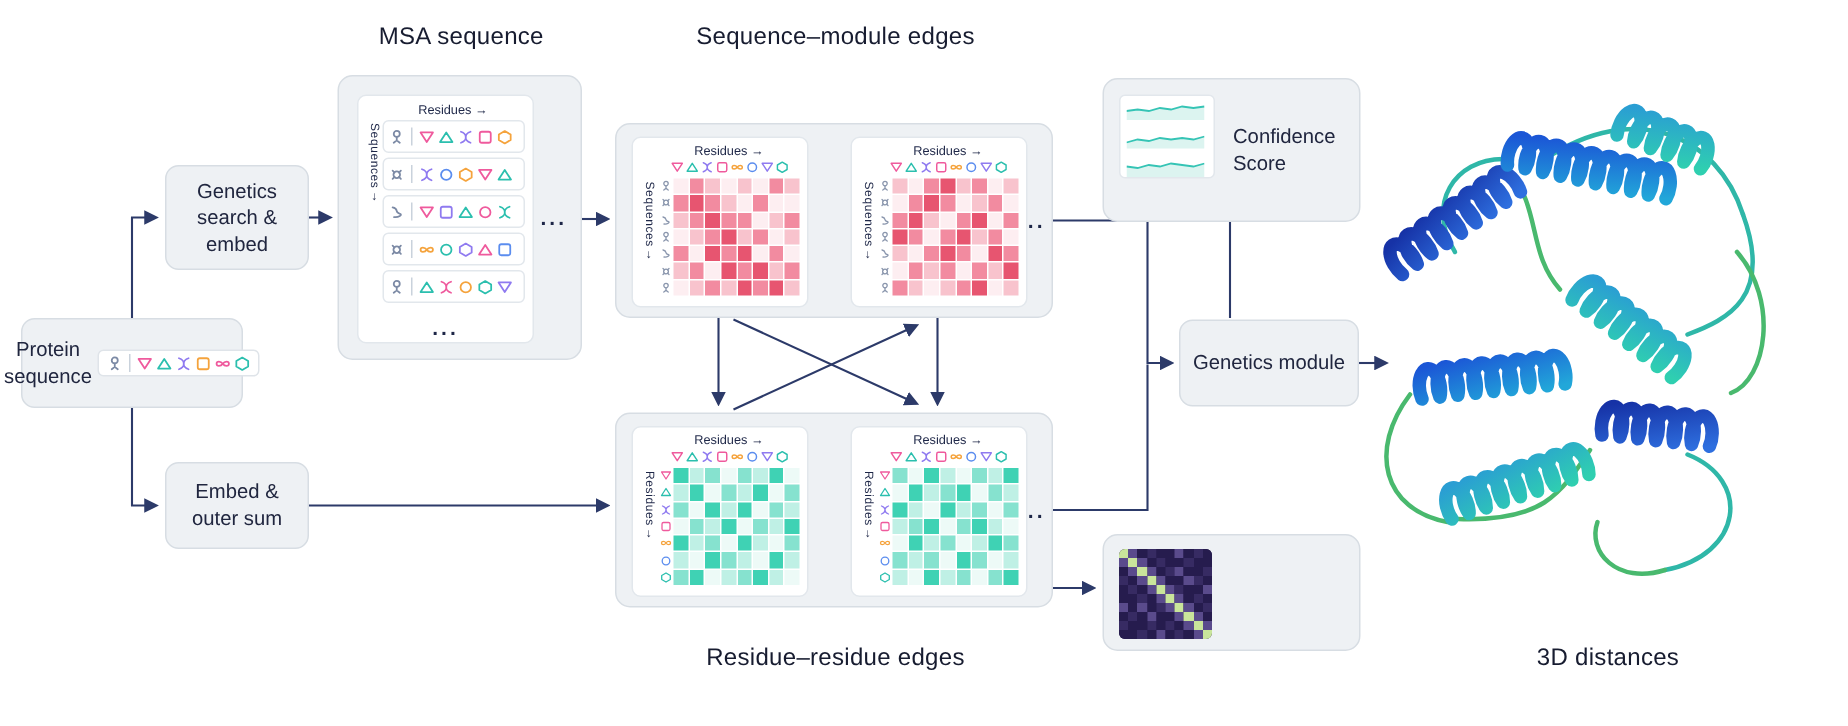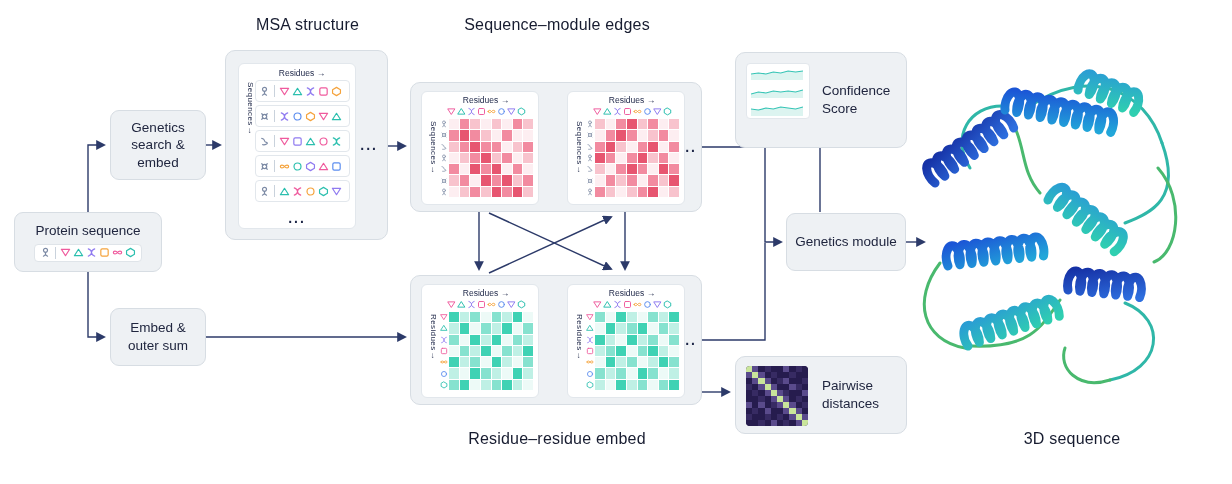--- a/index.html
+++ b/index.html
@@ -4,21 +4,21 @@
 <style>
   *{margin:0;padding:0;box-sizing:border-box}
   body{font-family:"Liberation Sans",sans-serif;background:#fff}
   .canvas{position:relative;width:1232px;height:484px;background:#fff;overflow:hidden;color:#1d2647}
   .connectors{position:absolute;inset:0;z-index:1}
   .node{position:absolute;background:#eef1f4;border:1px solid #d7dde3;border-radius:9px;display:flex;align-items:center;justify-content:center;text-align:center;font-size:13.5px;line-height:1.3;color:#20263f;z-index:2;padding:6px}
   .section-title{position:absolute;font-size:16px;color:#171c30;text-align:center;z-index:2;letter-spacing:.2px}
   .groupbox{position:absolute;background:#eef1f4;border:1px solid #d7dde3;border-radius:10px;z-index:2}
   .dots{font-weight:bold;letter-spacing:2px;color:#1d2647;font-size:14px;line-height:8px}
   
-  .protein-node{flex-direction:column;gap:4px}
+  .protein-node{flex-direction:row;gap:4px}
   .pn-strip{background:#fff;border:1px solid #dfe4e9;border-radius:4px;padding:2px 5px;display:flex;align-items:center;gap:2px}
   .pn-glyph,.pn-icons,.hm-icons{display:flex;gap:2px;align-items:center}
   .vdiv{width:1px;height:12px;background:#c9d2dc;margin:0 2px;display:inline-block}
   
   .msa-panel{position:absolute;left:12px;top:12px;width:118px;height:166px;background:#fff;border:1px solid #e2e7ec;border-radius:6px;padding:4px 5px;display:flex;flex-direction:column}
   .msa-header{font-size:8.5px;text-align:center;padding-left:10px;height:12px;white-space:nowrap;color:#1d2647}
   .msa-body{display:flex;flex:1;min-height:0}
   .side-col{width:11px;display:flex;flex-direction:column;align-items:center;gap:1px;padding-top:2px}
   .vlabel{writing-mode:vertical-rl;font-size:8px;color:#1d2647;letter-spacing:.4px;line-height:1}
   .darr{font-size:8px;color:#1d2647;line-height:1}
@@ -64,24 +64,24 @@
       <path d="M489,213 L611,269" marker-end="url(#arr)"></path>
       <path d="M489,273 L611,217" marker-end="url(#arr)"></path>
       <path d="M702,147 L765,147 L765,242 L781,242" marker-end="url(#arr)"></path>
       <path d="M702,340 L765,340 L765,243"></path>
       <path d="M820,212 L820,133" marker-end="url(#arr)"></path>
       <path d="M906,242 L924,242" marker-end="url(#arr)"></path>
       <path d="M702,392 L729,392" marker-end="url(#arr)"></path>
     </g>
   </svg>
 
-  <div class="section-title" style="left:210px;top:16px;width:195px">MSA structure</div>
+  <div class="section-title" style="left:210px;top:16px;width:195px">MSA sequence</div>
   <div class="section-title" style="left:412px;top:16px;width:290px">Sequence–module edges</div>
-  <div class="section-title" style="left:412px;top:430px;width:290px">Residue–residue embed</div>
-  <div class="section-title" style="left:962px;top:430px;width:220px">3D sequence</div>
+  <div class="section-title" style="left:412px;top:430px;width:290px">Residue–residue edges</div>
+  <div class="section-title" style="left:962px;top:430px;width:220px">3D distances</div>
 
   <div class="node protein-node" style="left:14px;top:212px;width:148px;height:60px">
     <div>Protein sequence</div>
     <div class="pn-strip">
       <span class="pn-glyph">
           <svg width="11" height="11" viewBox="0 0 12 12" fill="none" stroke="#7c8aa5" stroke-width="1.3" stroke-linecap="round" stroke-linejoin="round">
             <circle cx="6" cy="3.6" r="2.2"></circle>
             <path d="M6,5.8 L6,8.3 M3.8,10 L6,8.3 L8.2,10"></path>
           </svg>
         </span>
@@ -842,21 +842,20 @@
         <div style="background: rgb(38, 28, 78);"></div>
         <div style="background: rgb(55, 43, 99);"></div>
         <div style="background: rgb(38, 28, 78);"></div>
         <div style="background: rgb(90, 75, 140);"></div>
         <div style="background: rgb(38, 28, 78);"></div>
         <div style="background: rgb(55, 43, 99);"></div>
         <div style="background: rgb(38, 28, 78);"></div>
         <div style="background: rgb(90, 75, 140);"></div>
         <div style="background: rgb(201, 229, 155);"></div>
       </div>
-    <div class="side-label">Pairwise distances</div>
   </div>
 
   <div class="protein-wrap" id="protein-svg"><svg width="290" height="375" viewBox="0 0 290 375">
         <defs>
     <linearGradient id="gA" x1="0" y1="0" x2="1" y2="1">
             <stop offset="0" stop-color="#1632a6"></stop>
             <stop offset="1" stop-color="#2e6fdf"></stop>
           </linearGradient>
     <linearGradient id="gB" x1="0" y1="0" x2="1" y2="1">
             <stop offset="0" stop-color="#1b56d6"></stop>

